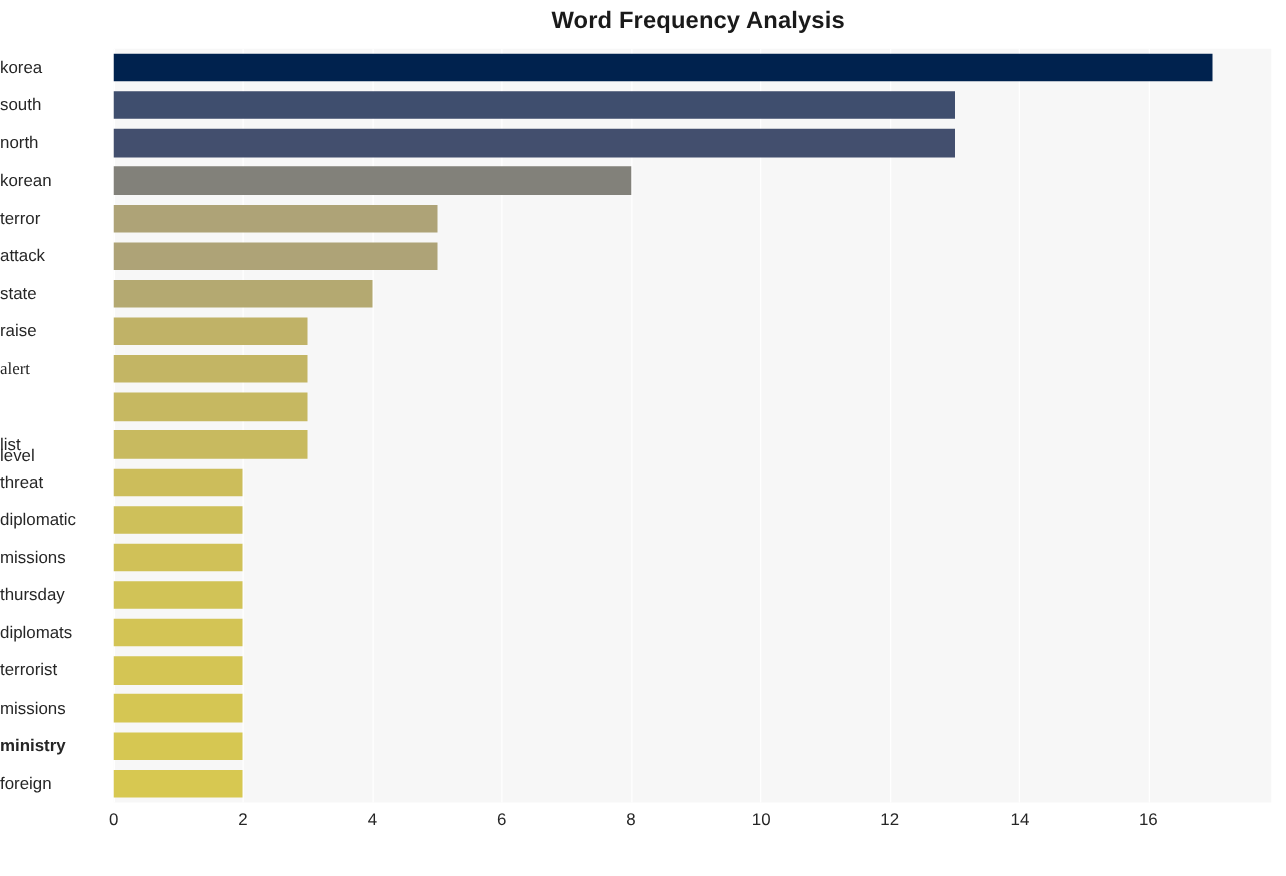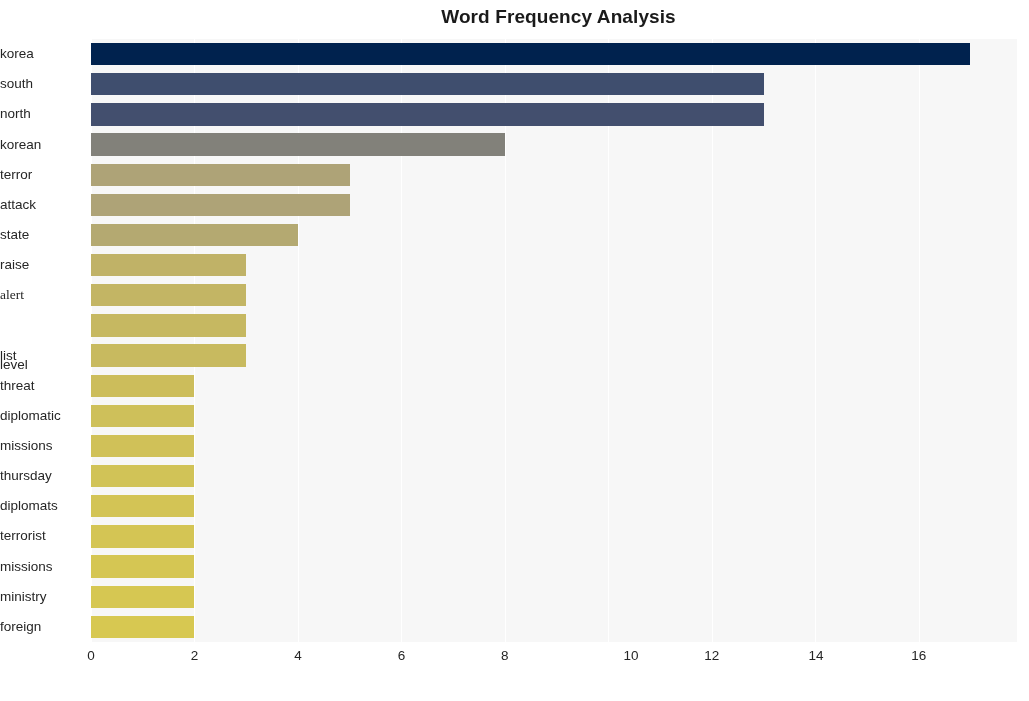--- a/index.html
+++ b/index.html
@@ -211,30 +211,30 @@
       <div class="ylabel" style="top: 249.275px; font-family: Liberation Serif, serif;">alert</div>
       <div class="ylabel" style="top: 279.425px; margin-top: 40px;">level</div>
       <div class="ylabel" style="top: 309.575px;">list</div>
       <div class="ylabel" style="top: 339.725px;">threat</div>
       <div class="ylabel" style="top: 369.875px;">diplomatic</div>
       <div class="ylabel" style="top: 400.025px;">missions</div>
       <div class="ylabel" style="top: 430.175px;">thursday</div>
       <div class="ylabel" style="top: 460.325px;">diplomats</div>
       <div class="ylabel" style="top: 490.475px;">terrorist</div>
       <div class="ylabel" style="top: 520.625px;">missions</div>
-      <div class="ylabel" style="top: 550.775px;">ministry</div>
+      <div class="ylabel" style="top: 550.775px; font-weight: bold;">ministry</div>
       <div class="ylabel" style="top: 580.925px;">foreign</div>
     </div>
 
   <div class="xaxis-ticks" id="xaxis-ticks">
       <div class="xtick" style="left: 91px;">0</div>
       <div class="xtick" style="left: 194.464px;">2</div>
       <div class="xtick" style="left: 297.927px;">4</div>
       <div class="xtick" style="left: 401.391px;">6</div>
       <div class="xtick" style="left: 504.855px;">8</div>
-      <div class="xtick" style="left: 631px;">10</div>
+      <div class="xtick" style="left: 609px;">10</div>
       <div class="xtick" style="left: 711.782px;">12</div>
       <div class="xtick" style="left: 816px;">14</div>
       <div class="xtick" style="left: 918.709px;">16</div>
     </div>
 
 
 </div>
 
 </body></html>

